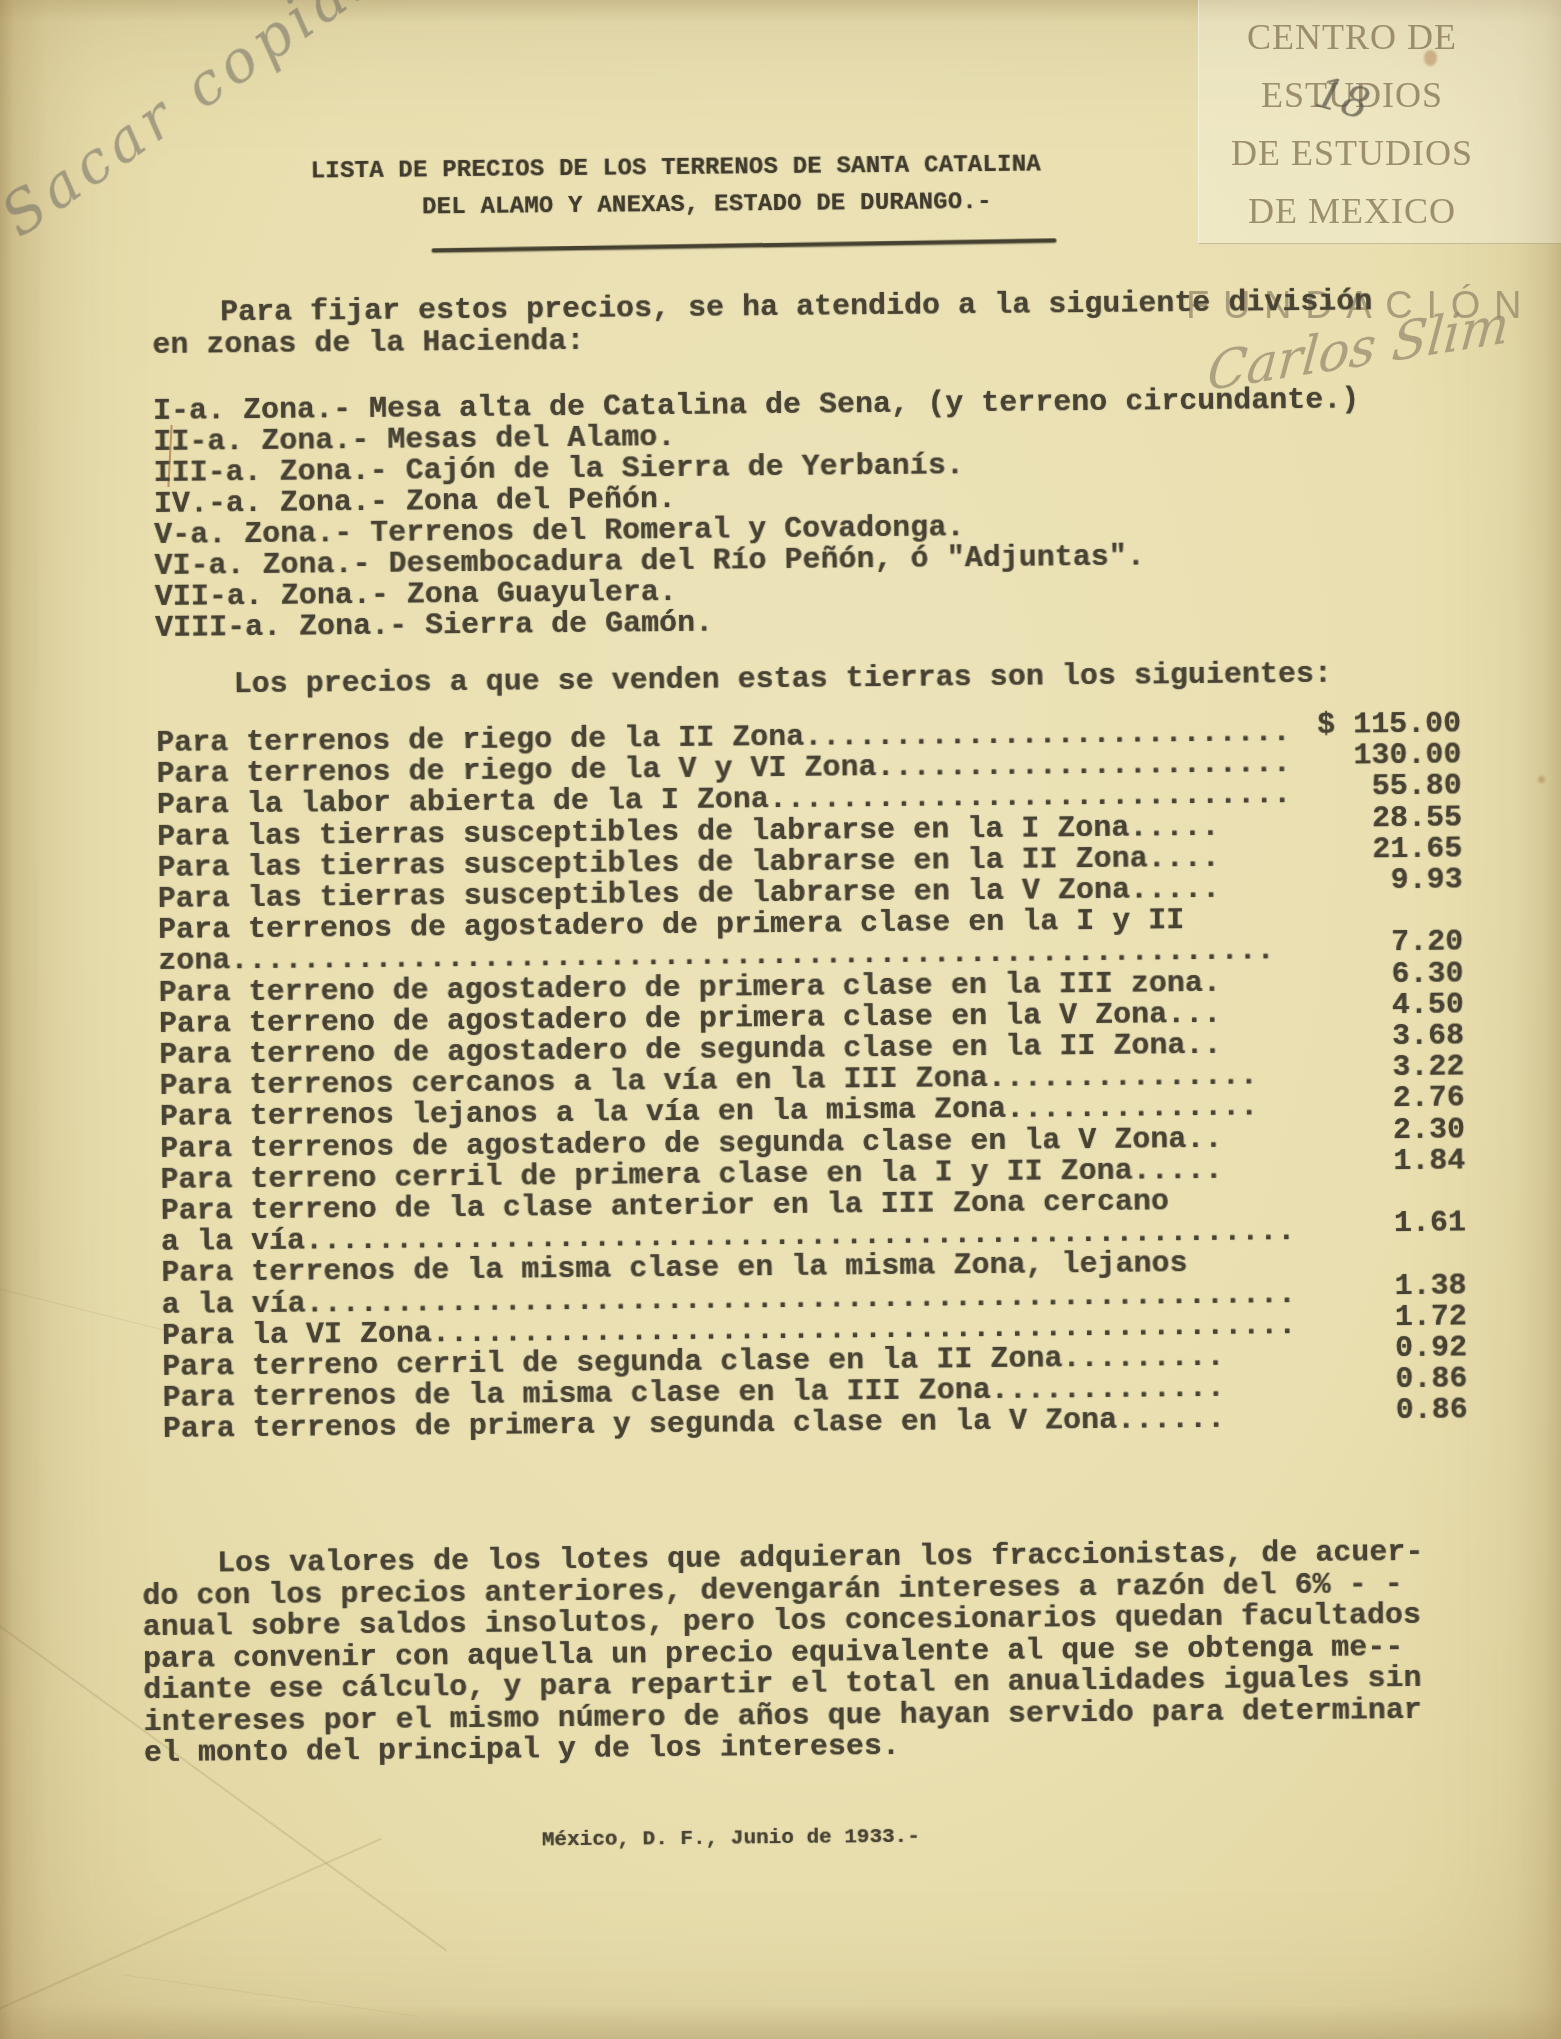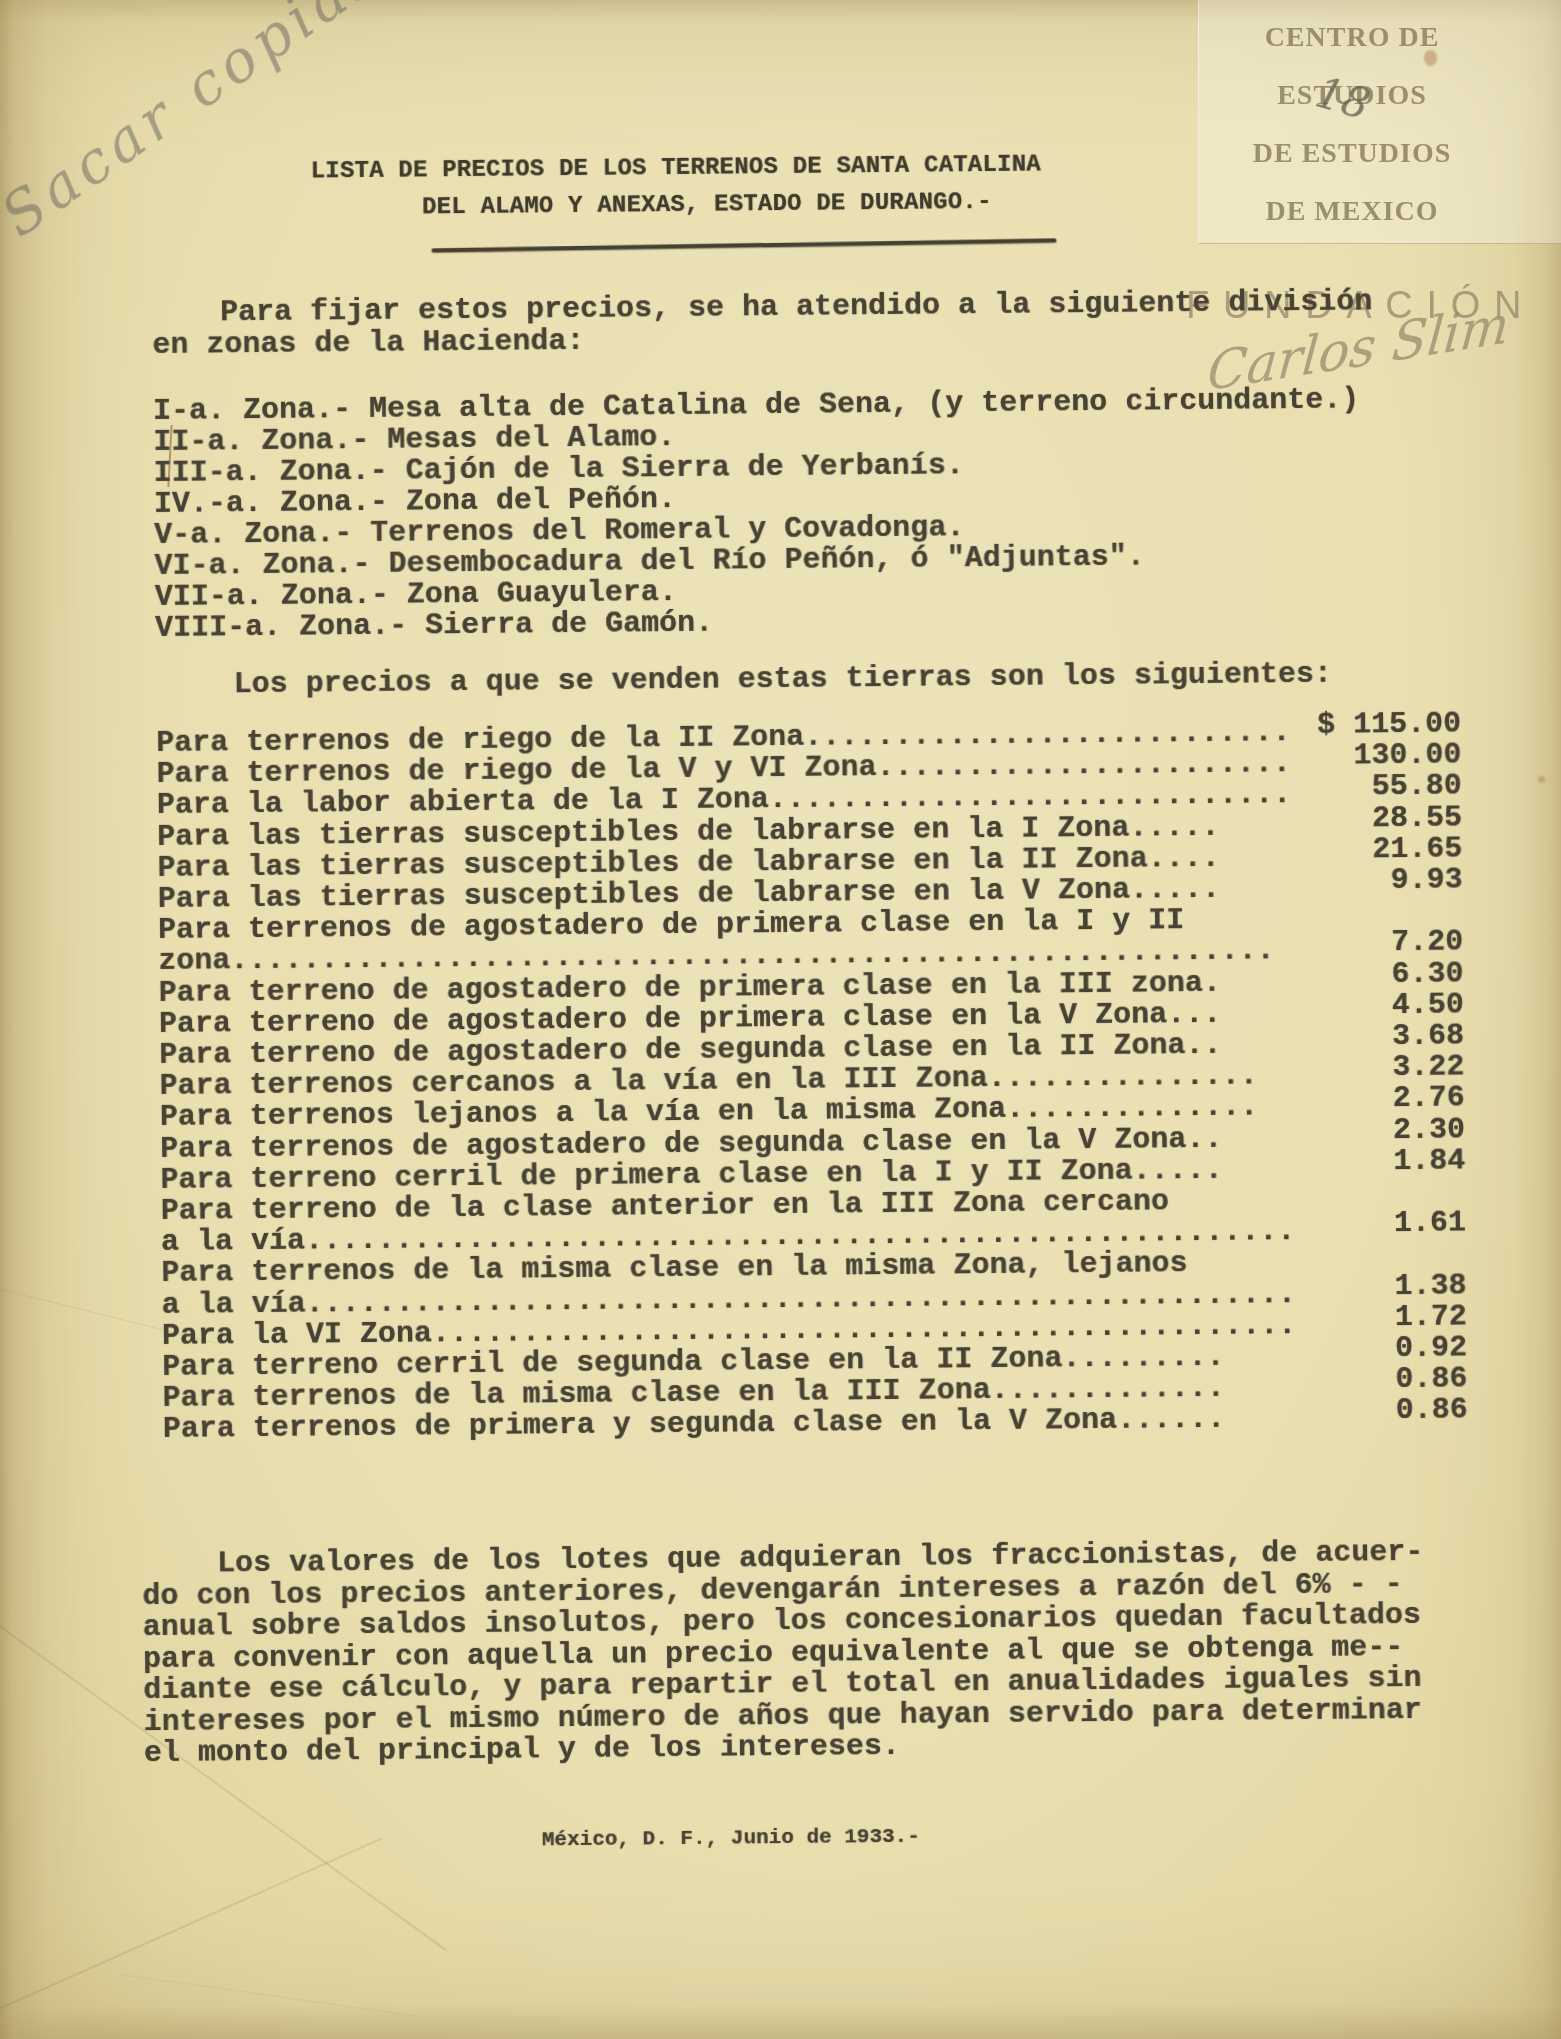--- a/index.html
+++ b/index.html
@@ -30,21 +30,21 @@
 
   
   .wm-box{
     position:absolute;left:1198px;top:0;width:363px;height:243px;
     background:rgba(253,251,242,0.30);
     border-left:1px solid rgba(255,255,255,0.4);
     border-bottom:1px solid rgba(125,112,88,0.35);
   }
   .wm-lines{position:absolute;left:1182px;top:8px;width:340px;text-align:center;
     font-family:"Liberation Serif", serif;color:rgba(138,123,92,0.82);}
-  .wm-line{font-size:28px;line-height:58px;letter-spacing:1px;white-space:nowrap;font-weight:bold;}
+  .wm-line{font-size:36px;line-height:58px;letter-spacing:1px;white-space:nowrap;}
   .wm-foundation{position:absolute;left:1186px;top:284px;width:380px;
     font-family:"Liberation Sans", sans-serif;font-size:38px;letter-spacing:0.36em;
     color:rgba(152,140,110,0.8);white-space:nowrap;}
   .wm-signature{position:absolute;left:1206px;top:318px;
     font-family:"DejaVu Serif", serif;font-style:italic;font-size:52px;
     color:rgba(148,136,108,0.72);transform:rotate(-9deg) skewX(-14deg);white-space:nowrap;}
 
   
   .pencil-note{
     position:absolute;left:8px;top:188px;

